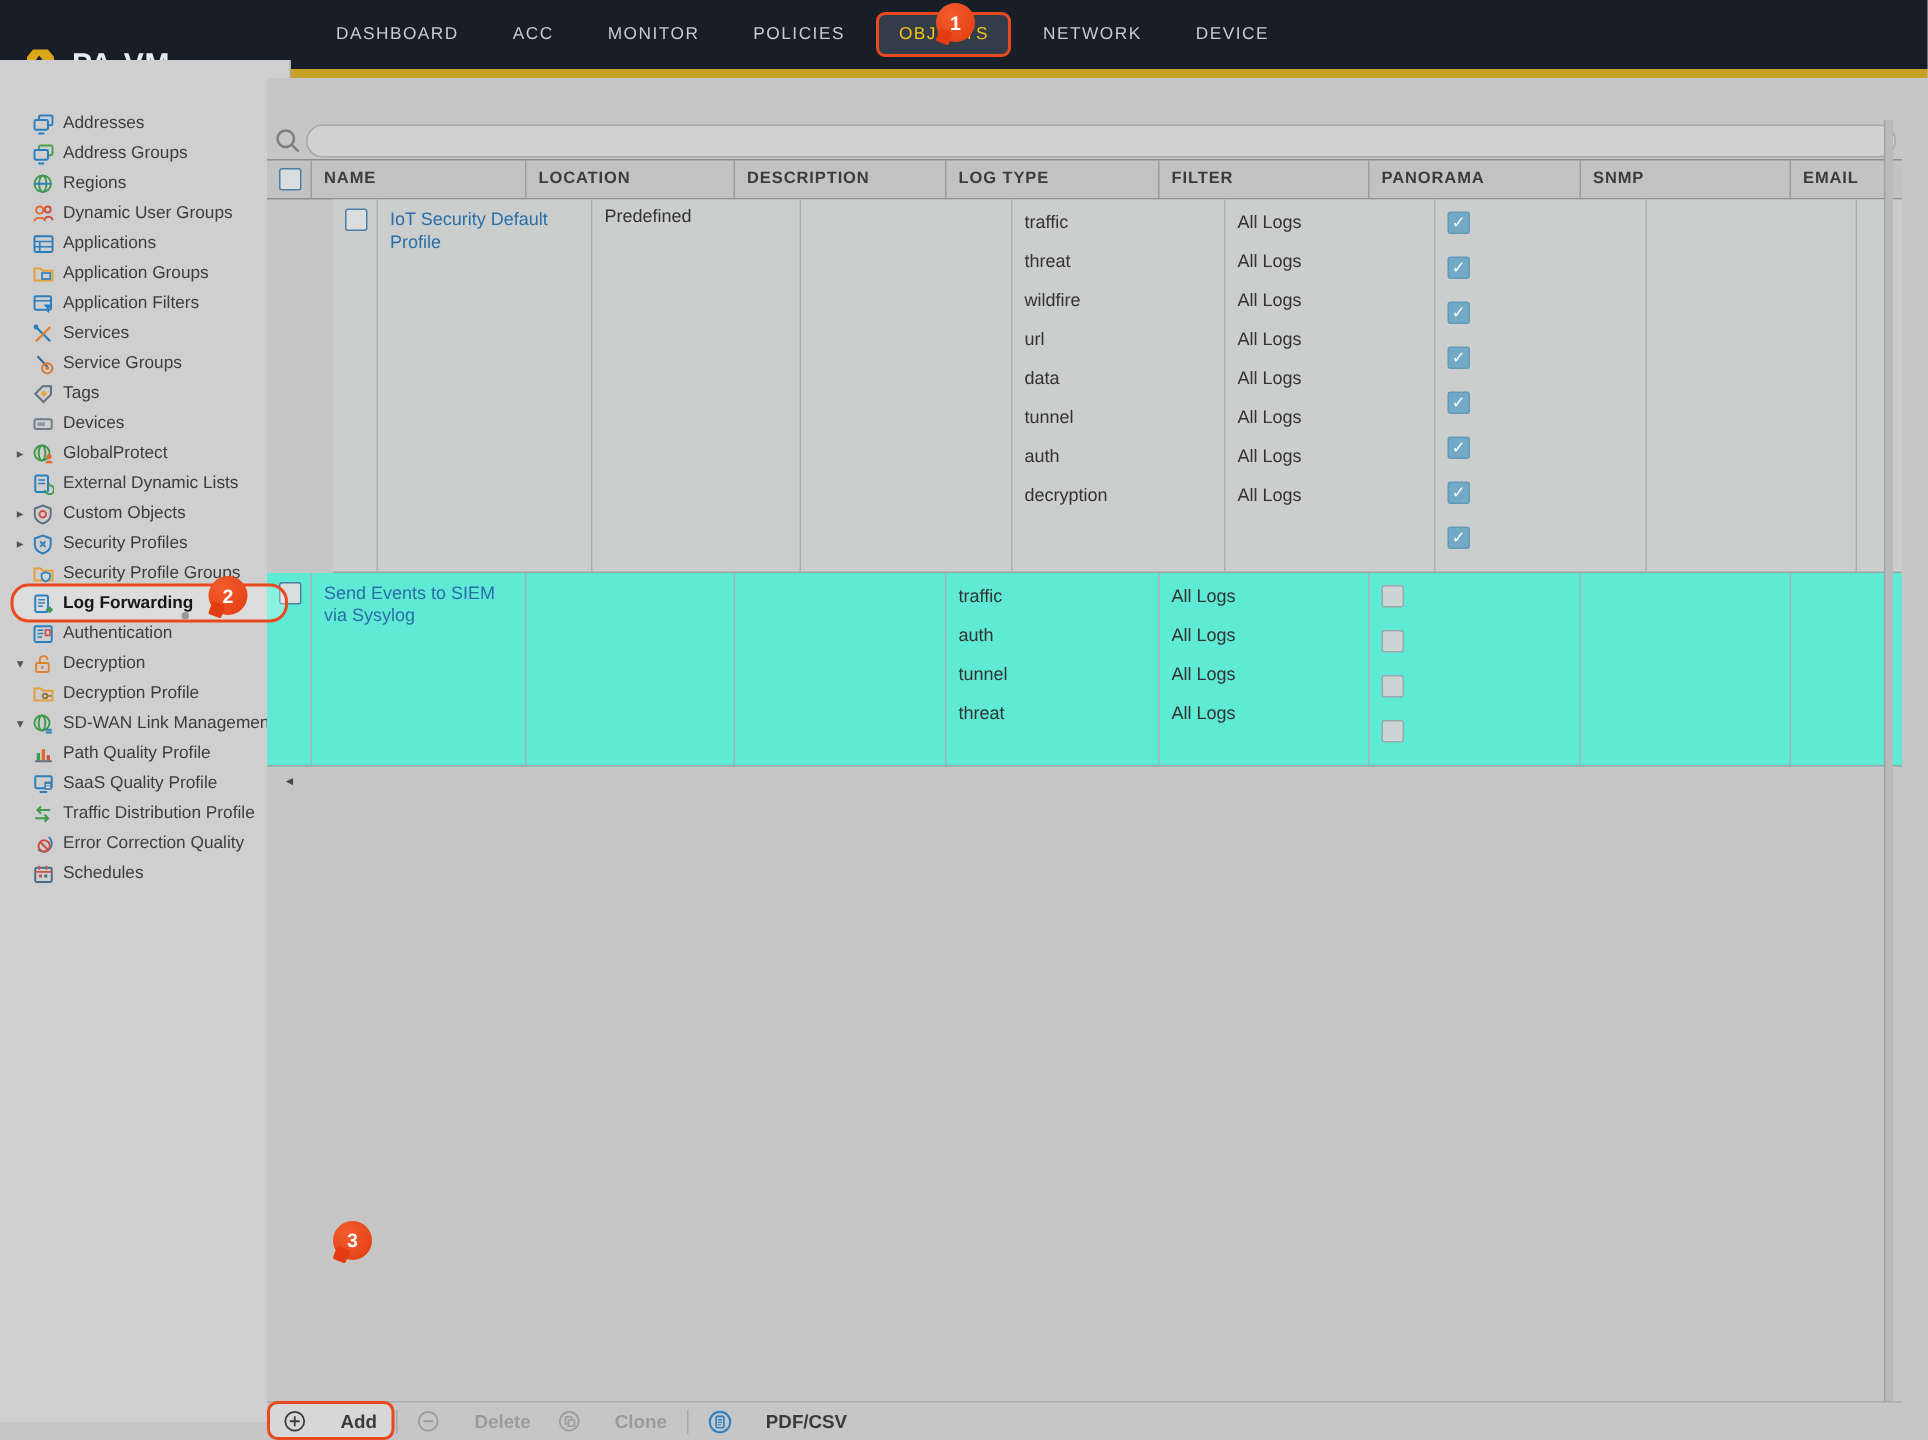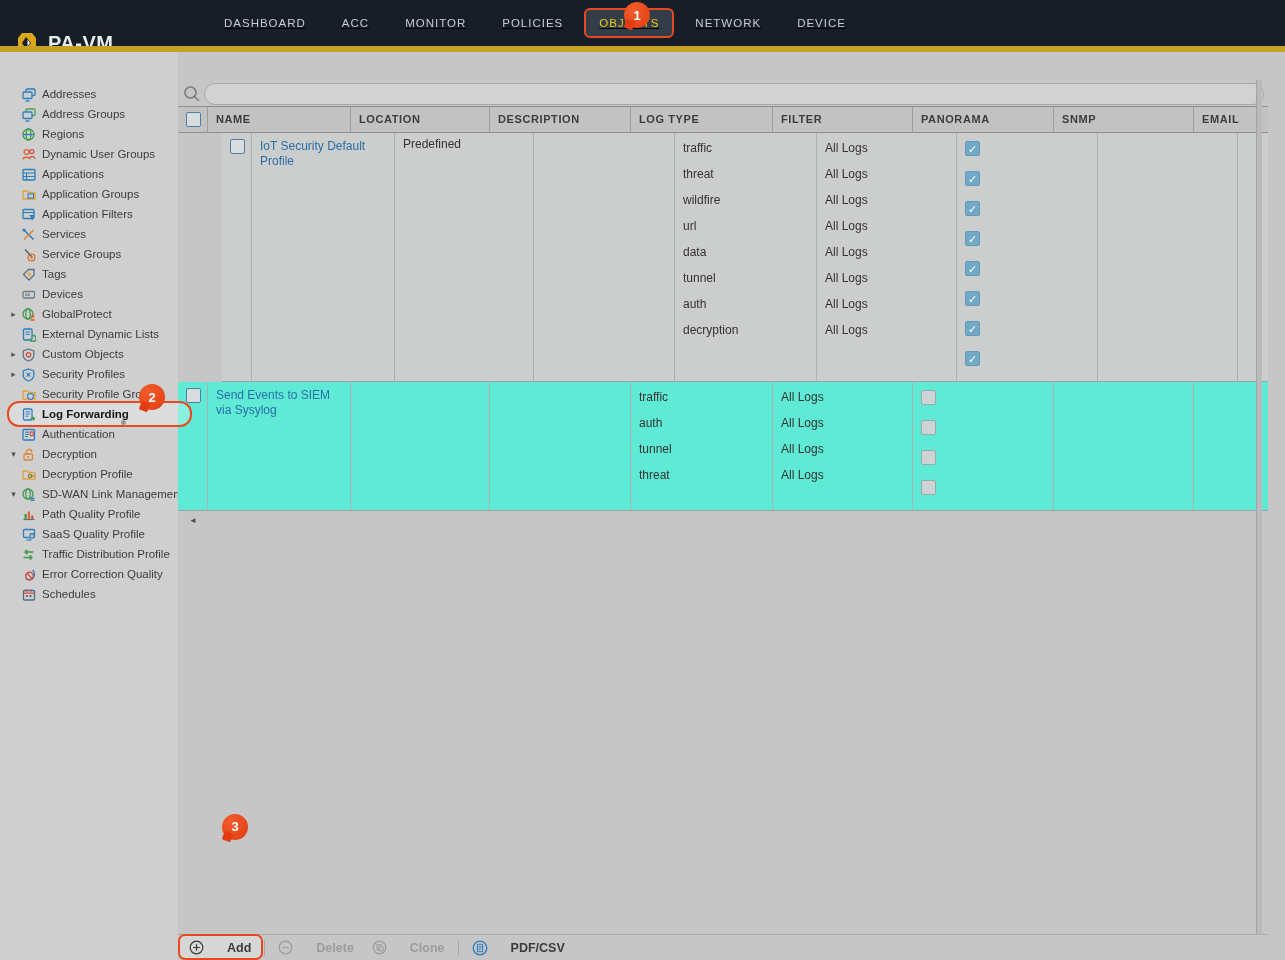--- a/index.html
+++ b/index.html
@@ -4,38 +4,38 @@
 <style>
   * { margin:0; padding:0; box-sizing:border-box; }
   html,body { width:1285px; height:960px; overflow:hidden;
     font-family:"Liberation Sans", sans-serif; background:#c6c6c6; }
 
   
   .topnav { position:absolute; left:0; top:0; width:1285px; height:46px;
     background:#171e28; display:flex; align-items:center; }
   .brand { display:flex; align-items:center; gap:8px; margin-left:14px; width:195px;margin-top:40px; }
   .brand-name { color:#e8ebee; font-size:20px; font-weight:bold; letter-spacing:.5px; }
-  .nav-items { display:flex; align-items:flex-start; gap:6px;text-decoration:underline; }
+  .nav-items { display:flex; align-items:flex-start; gap:6px; }
   .nav-item { color:#c6ccd2; font-size:11.5px; letter-spacing:1px; padding:9px 15px;
     cursor:pointer; position:relative; }
   .nav-item.active { color:#f3c512; background:#333d49; border-radius:6px;
     border:2px solid #e8491f; padding:7px 13px; }
   .goldbar { position:absolute; left:0; top:46px; width:1285px; height:6px; background:#c7a126; }
 
   
   .step-badge { position:absolute; width:26px; height:26px; border-radius:50%;
     background:radial-gradient(circle at 35% 30%, #f25c2d, #e23c10);
     color:#fff; font-size:13px; font-weight:bold; display:flex; align-items:center;
     justify-content:center; z-index:60; }
   .step-badge::after { content:''; position:absolute; left:1px; bottom:-1px;
     width:9px; height:9px; background:#e23c10; transform:rotate(20deg);
     border-radius:1px; z-index:-1; }
 
   
-  .sidebar { position:absolute; left:0; top:52px; width:194px; height:908px;
+  .sidebar { position:absolute; left:0; top:40px; width:194px; height:908px;
     background:#cfcfcf; border-right:1px solid #aeaeae; padding-top:32px; }
   .snav-item { position:relative; height:20px; display:flex; align-items:center;
     padding-left:6px; cursor:pointer; }
   .chev { width:15px; font-size:9px; color:#555; text-align:center; flex:0 0 15px; }
   .sicon { width:16px; height:16px; flex:0 0 16px; margin-right:5px; display:flex;
     align-items:center; }
   .slabel { font-size:11.5px; color:#3d3d3d; white-space:nowrap; }
   .snav-item.indent1 { padding-left:6px; }
   .snav-item .dot { position:absolute; right:8px; top:8px; width:5px; height:5px;
     border-radius:50%; background:#979797; }

